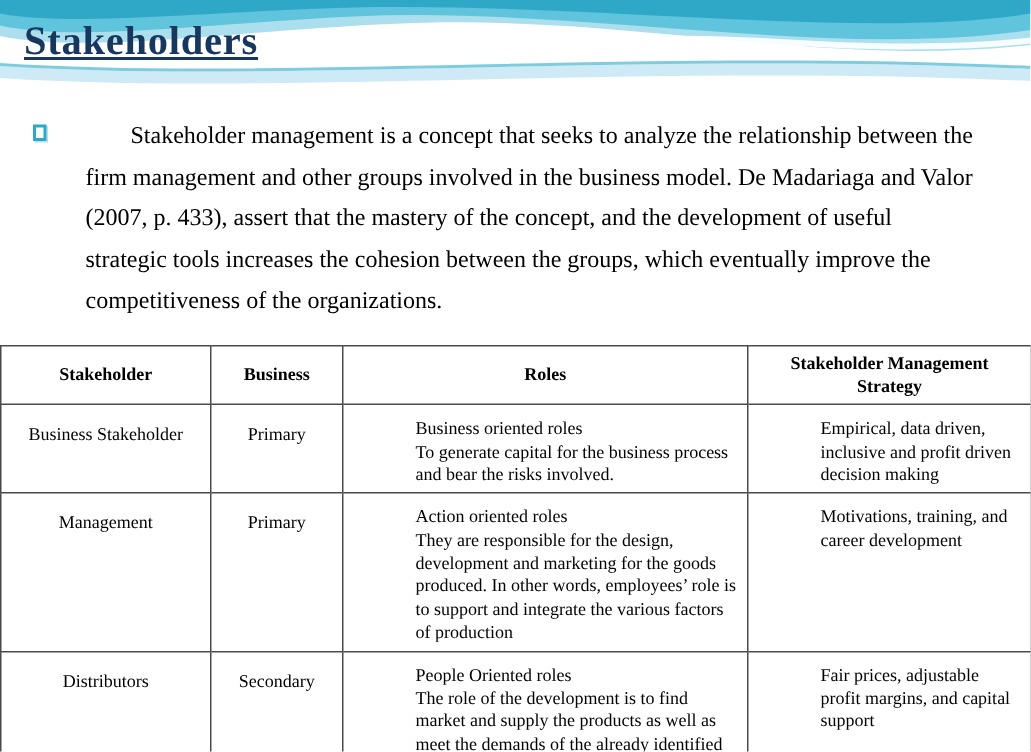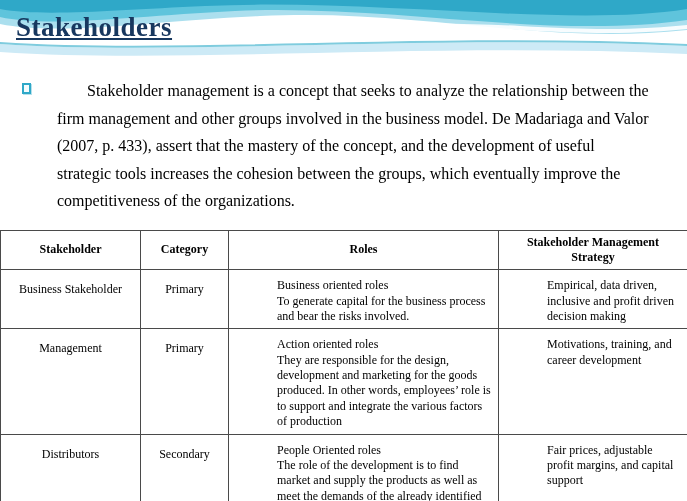--- a/index.html
+++ b/index.html
@@ -125,21 +125,21 @@
 <table class="stakeholder-table">
   <colgroup>
     <col class="col-stakeholder">
     <col class="col-category">
     <col class="col-roles">
     <col class="col-strategy">
   </colgroup>
   <thead>
     <tr>
       <th>Stakeholder</th>
-      <th>Category</th>
+      <th>Business</th>
       <th>Roles</th>
       <th>Stakeholder Management Strategy</th>
     </tr>
   </thead>
   <tbody>
     <tr class="data-row-0">
       <td class="cell-center">Business Stakeholder</td>
       <td class="cell-center">Primary</td>
       <td class="cell-roles">
         <span class="roles-title">Business oriented roles</span>

